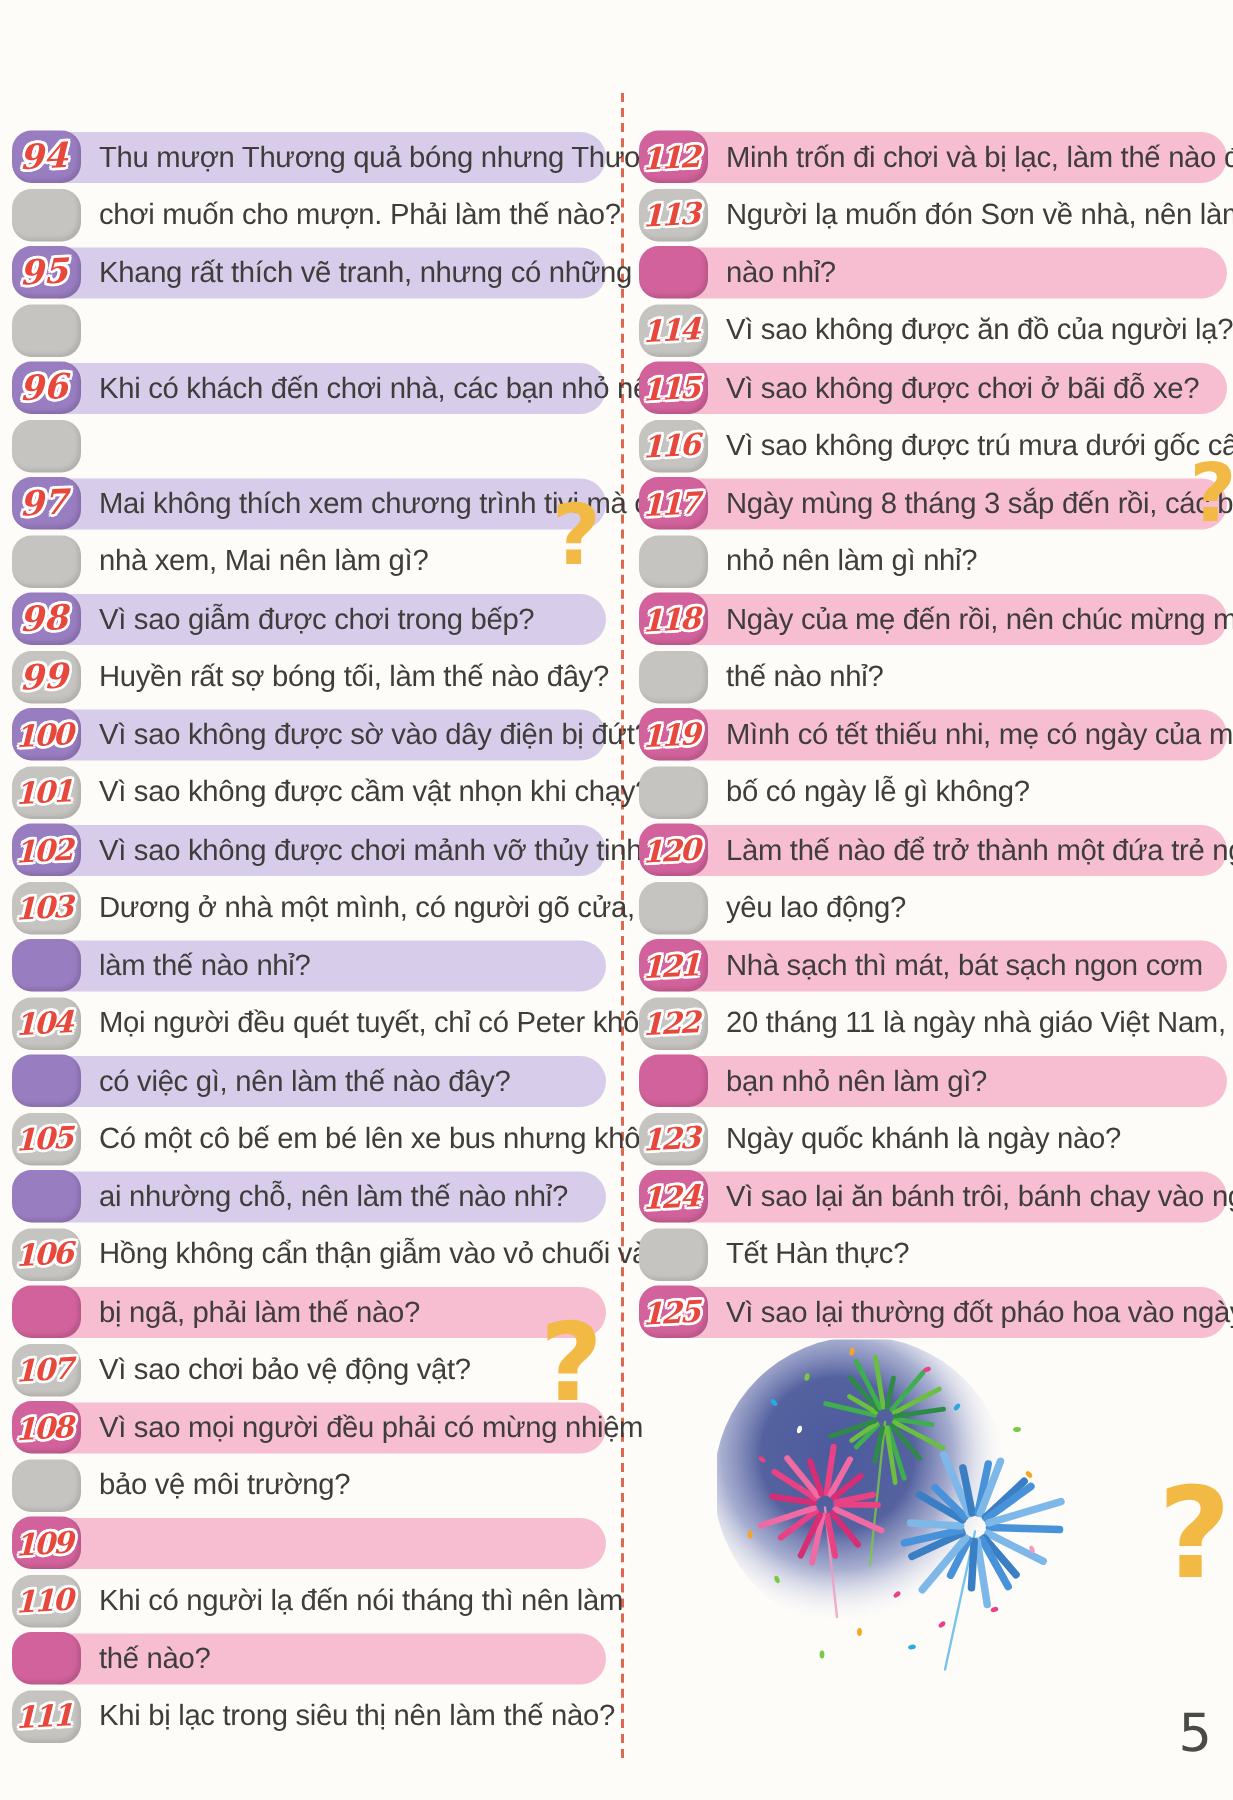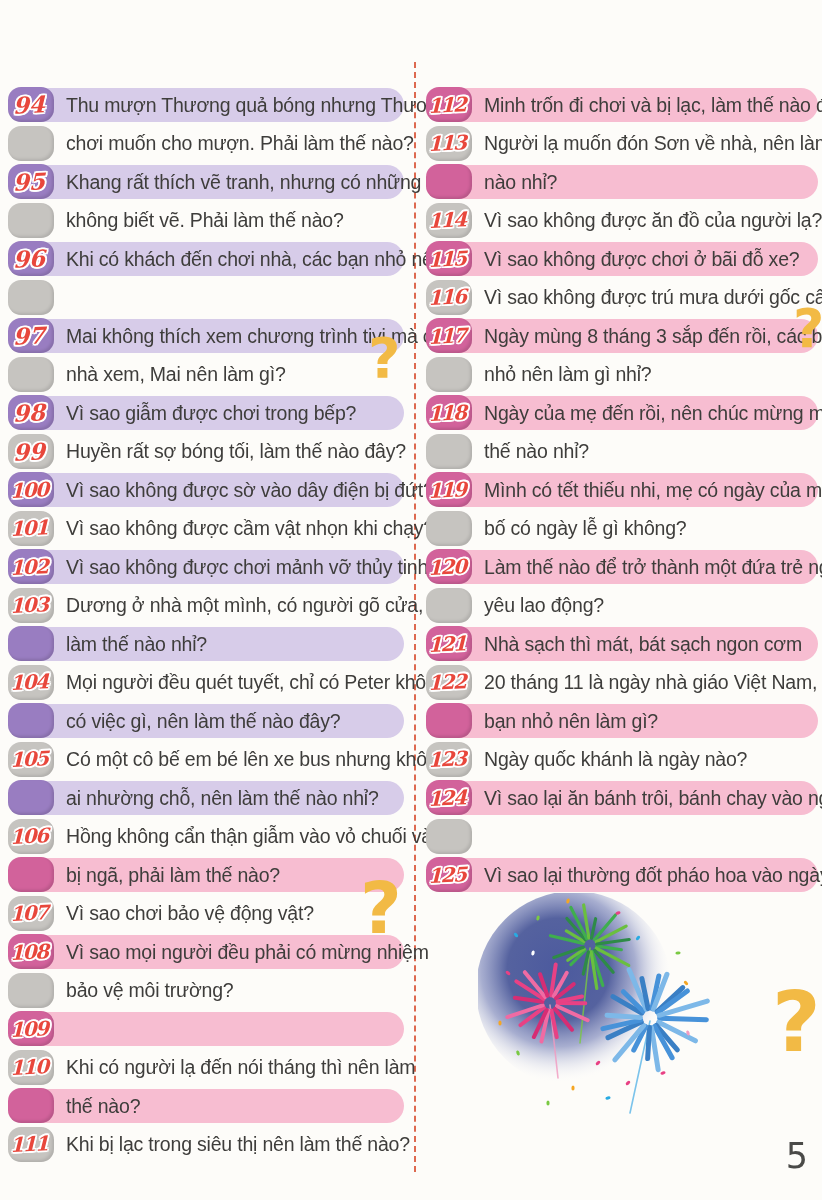--- a/index.html
+++ b/index.html
@@ -76,21 +76,20 @@
     </div>
     <div class="row">
       <div class="pill purple"></div>
       <div class="badge purple">
         <span class="num">95</span>
       </div>
       <div class="txt">Khang rất thích vẽ tranh, nhưng có những thứ</div>
     </div>
     <div class="row">
       <div class="badge gray"></div>
-      <div class="txt">không biết vẽ. Phải làm thế nào?</div>
     </div>
     <div class="row">
       <div class="pill purple"></div>
       <div class="badge purple">
         <span class="num">96</span>
       </div>
       <div class="txt">Khi có khách đến chơi nhà, các bạn nhỏ nên</div>
     </div>
     <div class="row">
       <div class="badge gray"></div>
@@ -332,20 +331,21 @@
     </div>
     <div class="row">
       <div class="pill pink"></div>
       <div class="badge pink">
         <span class="num three">124</span>
       </div>
       <div class="txt">Vì sao lại ăn bánh trôi, bánh chay vào ngày</div>
     </div>
     <div class="row">
       <div class="badge gray"></div>
+      <div class="txt">Tết Hàn thực?</div>
     </div>
     <div class="row">
       <div class="pill pink"></div>
       <div class="badge pink">
         <span class="num three">125</span>
       </div>
       <div class="txt">Vì sao lại thường đốt pháo hoa vào ngày Tết?</div>
     </div>
   </div>
 

